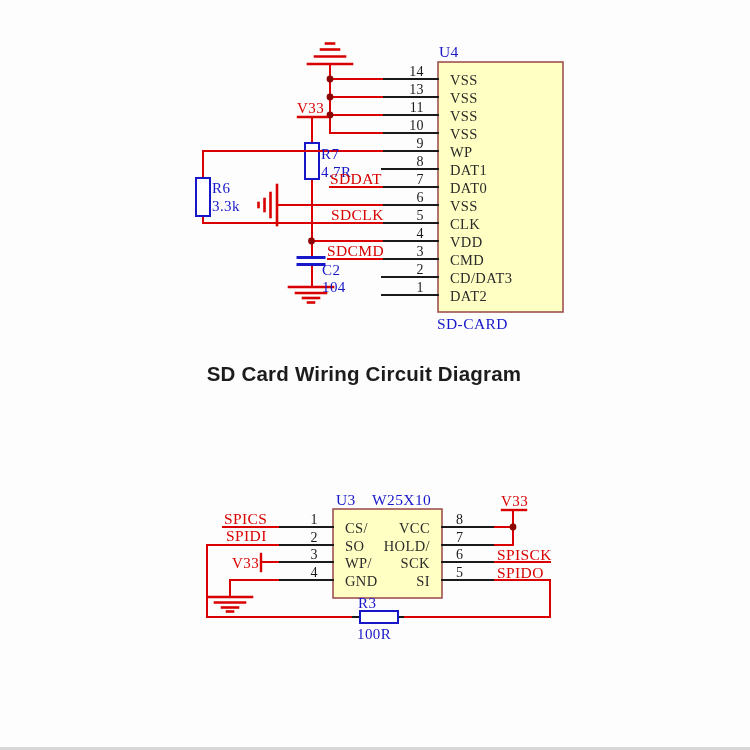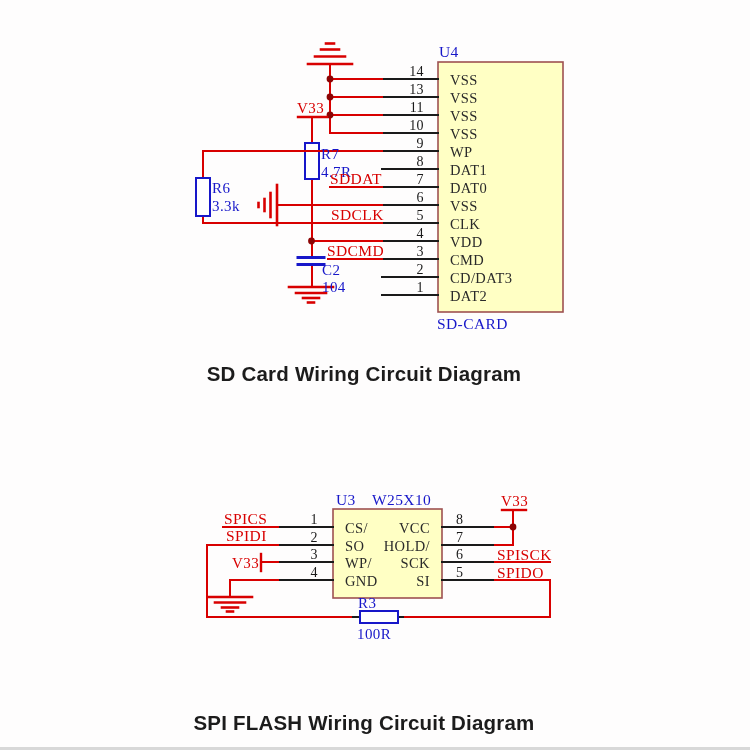--- a/index.html
+++ b/index.html
@@ -165,15 +165,14 @@
       <text x="336" y="505" fill="#1717c9" font-size="15.5" text-anchor="start" letter-spacing="0.4" font-family="&quot;Liberation Serif&quot;, serif">U3</text>
       <text x="372" y="505" fill="#1717c9" font-size="15.5" text-anchor="start" letter-spacing="0.4" font-family="&quot;Liberation Serif&quot;, serif">W25X10</text>
       <text x="224" y="524" fill="#d80000" font-size="15.5" text-anchor="start" letter-spacing="0.4" font-family="&quot;Liberation Serif&quot;, serif">SPICS</text>
       <text x="226" y="541" fill="#d80000" font-size="15.5" text-anchor="start" letter-spacing="0.4" font-family="&quot;Liberation Serif&quot;, serif">SPIDI</text>
       <text x="497" y="560" fill="#d80000" font-size="15.5" text-anchor="start" letter-spacing="0.4" font-family="&quot;Liberation Serif&quot;, serif">SPISCK</text>
       <text x="497" y="578" fill="#d80000" font-size="15.5" text-anchor="start" letter-spacing="0.4" font-family="&quot;Liberation Serif&quot;, serif">SPIDO</text>
       <text x="358" y="608" fill="#1717c9" font-size="15" text-anchor="start" letter-spacing="0.4" font-family="&quot;Liberation Serif&quot;, serif">R3</text>
       <text x="357" y="639" fill="#1717c9" font-size="15" text-anchor="start" letter-spacing="0.4" font-family="&quot;Liberation Serif&quot;, serif">100R</text>
     </svg>
   <div class="title" id="title-sd" style="color: rgb(28, 28, 28);">SD Card Wiring Circuit Diagram</div>
-  <div class="title" id="title-spi" style="color: rgb(28, 28, 28);">SPI FLASH Wiring Circuit Diagram</div>
   <div class="edge-strip" id="strip" style="background: rgb(216, 216, 216);"></div>
 </div>
 
 </body></html>

